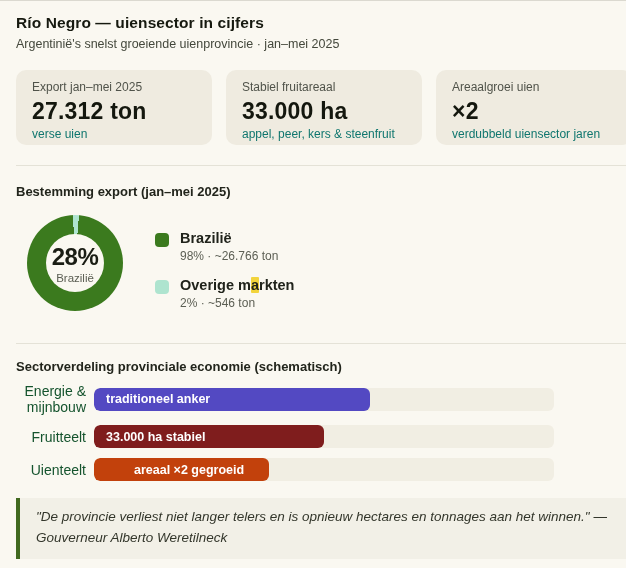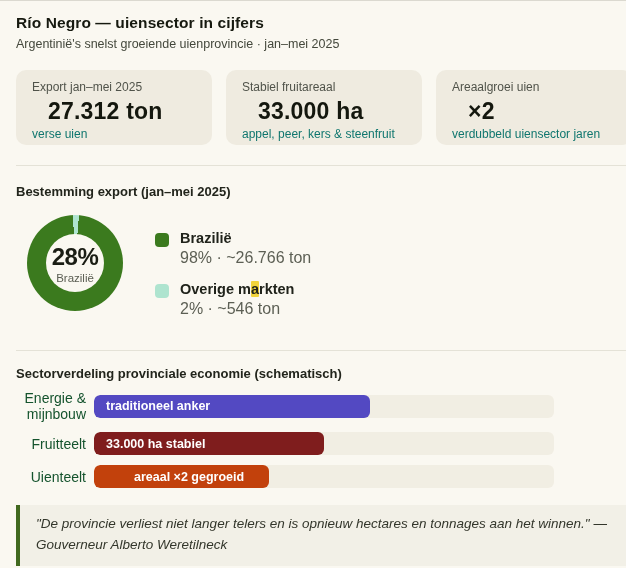--- a/index.html
+++ b/index.html
@@ -15,21 +15,21 @@
   .page-title { font-size:15.5px; font-weight:700; letter-spacing:.1px; color:#16190f; }
   .page-subtitle { margin-top:5px; font-size:12.5px; color:#44483c; }
 
   .cards { display:flex; gap:14px; margin-top:19px; }
   .card {
     flex:0 0 196px; height:75px;
     background:#efebe0; border-radius:10px;
     padding:10px 16px 0;
   }
   .card-label { font-size:12px; line-height:15px; color:#50534a; }
-  .card-value { font-size:23px; line-height:28px; font-weight:700; color:#14170e; margin:2px 16px; letter-spacing:.2px; }
+  .card-value { font-size:23px; line-height:28px; font-weight:700; color:#14170e; margin:2px 0; letter-spacing:.2px; }
   .card-sub { font-size:12px; line-height:15px; color:#0f766e; }
 
   .hr { height:1px; background:#e4e2d7; }
   .hr-1 { margin-top:20px; }
   .hr-2 { margin-top:32px; }
 
   .section-heading { font-size:13px; font-weight:700; color:#22251c; }
   .h-export { margin-top:18px; }
   .h-sector { margin-top:15px; }
 
@@ -41,21 +41,21 @@
     background:#faf8f1; border-radius:50%;
     display:flex; flex-direction:column; align-items:center; justify-content:center;
   }
   .donut-center-value { font-size:24px; font-weight:600; letter-spacing:-.5px; color:#1a1d14; }
   .donut-center-label { font-size:11.5px; color:#5a5d52; margin-top:1px; }
 
   .legend { margin-left:32px; padding-top:14px; display:flex; flex-direction:column; gap:13px; }
   .legend-item { display:flex; align-items:flex-start; }
   .legend-swatch { width:14px; height:14px; border-radius:4px; margin:4px 11px 0 0; flex:none; }
   .legend-label { font-size:14.5px; font-weight:700; color:#20231b; line-height:1.25; }
-  .legend-detail { font-size:16px; color:#5c5f54; margin-top:2px; }
+  .legend-detail { font-size:12px; color:#5c5f54; margin-top:2px; }
   .find-highlight { background:#f2d43c; border-radius:1px; }
 
   .bars { margin-top:9px; display:flex; flex-direction:column; gap:10px; }
   .bar-row { display:flex; align-items:center; }
   .bar-row-label {
     width:70px; margin-right:8px; flex:none;
     text-align:right; font-size:14px; line-height:1.15; color:#14532d;
   }
   .bar-track {
     width:460px; height:23px; flex:none;

